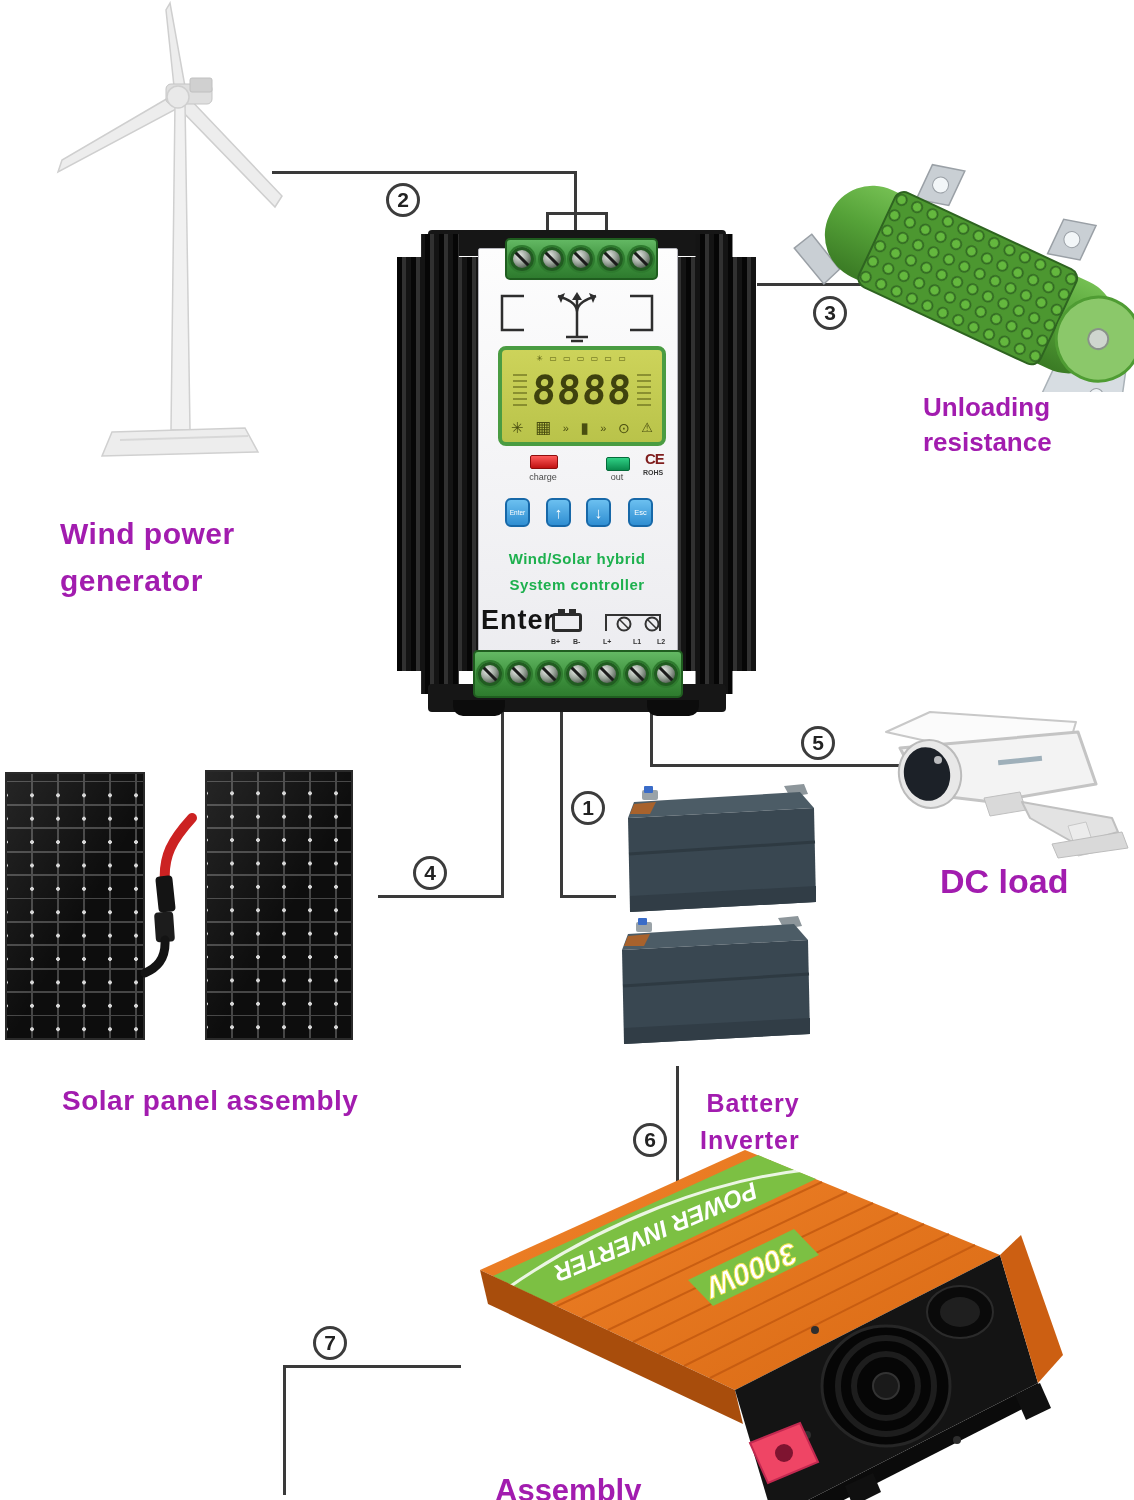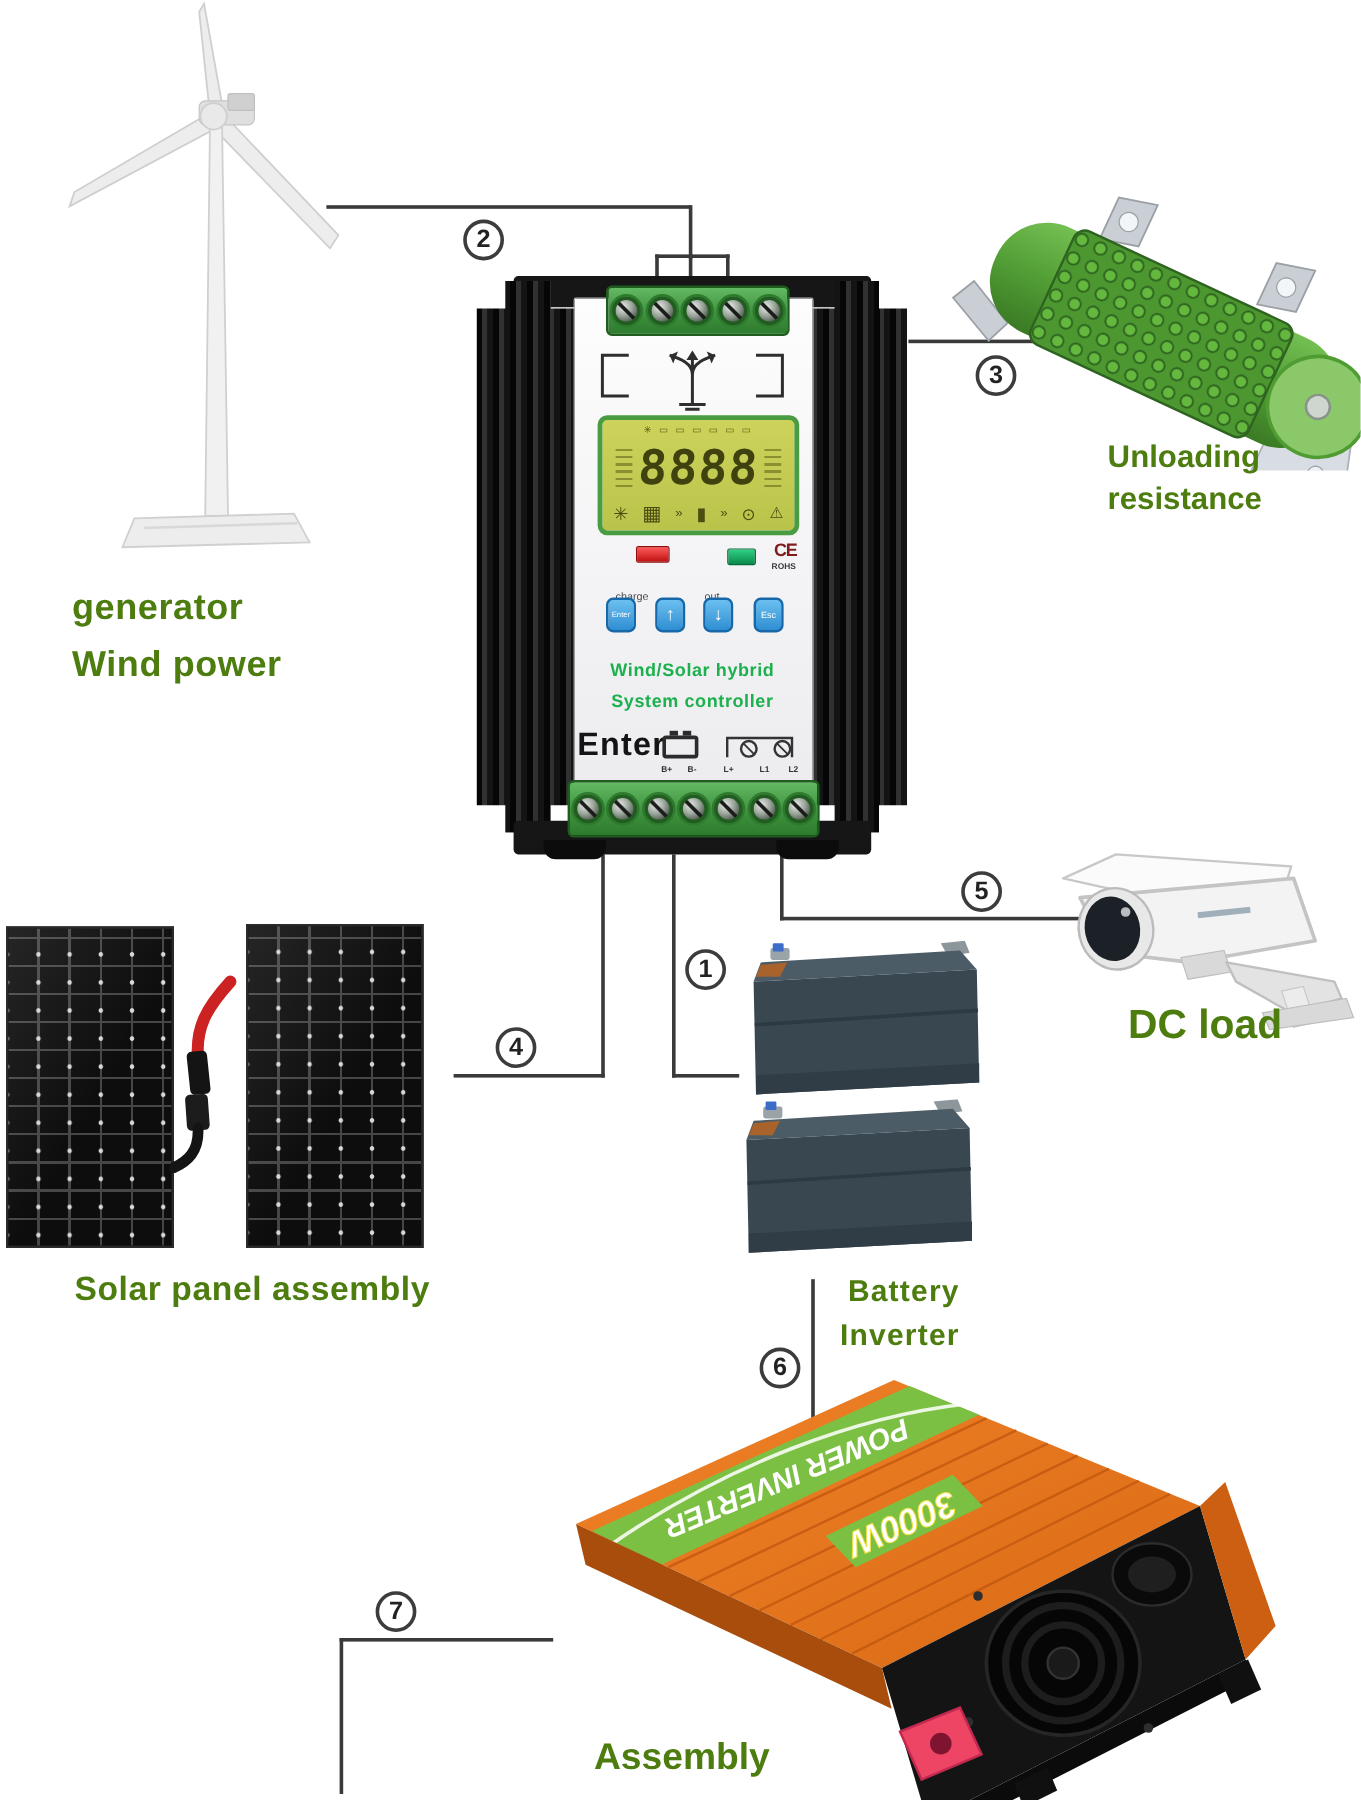--- a/index.html
+++ b/index.html
@@ -2,21 +2,21 @@
 <html><head>
 <meta charset="utf-8">
 <style>
   html,body{margin:0;padding:0;background:#fff;}
   .canvas{position:relative;width:1134px;height:1500px;background:#fff;overflow:hidden;
           font-family:"Liberation Sans",sans-serif;}
   .wire{position:absolute;background:#3a3a3a;z-index:1;}
   .marker{position:absolute;width:34px;height:34px;border-radius:50%;border:3px solid #3c3c3c;
           background:#fff;color:#222;font-weight:600;font-size:21px;line-height:28px;
           text-align:center;box-sizing:border-box;z-index:5;}
-  .label{position:absolute;color:#4d7c0f;font-weight:bold;z-index:4;}
+  .label{position:absolute;color:#a21caf;font-weight:bold;z-index:4;margin-top:27px;}
   .lbl-wind{left:60px;top:483px;font-size:30px;line-height:47px;letter-spacing:.5px;}
   .lbl-unload{left:923px;top:363px;font-size:26px;line-height:35px;}
   .lbl-solar{left:62px;top:1058px;font-size:28px;letter-spacing:.5px;}
   .lbl-batt{left:700px;top:1058px;font-size:25px;line-height:37px;letter-spacing:1px;text-align:right;}
   .lbl-dc{left:940px;top:835px;font-size:34px;}
   .lbl-inv{left:495px;top:1446px;font-size:31px;}
 
   
   .controller{position:absolute;left:395px;top:226px;width:365px;height:492px;z-index:2;}
   .heatsink{position:absolute;background:repeating-linear-gradient(90deg,#060606 0 5px,#313131 5px 9px,#141414 9px 14px);
@@ -44,21 +44,21 @@
        display:flex;flex-direction:column;justify-content:space-between;padding:4px 7px;}
   .lcd-top{font-size:8px;color:#565a12;letter-spacing:2px;text-align:center;white-space:nowrap;overflow:hidden;}
   .lcd-mid{display:flex;align-items:center;justify-content:center;gap:5px;}
   .lcd-side{width:14px;height:32px;background:repeating-linear-gradient(0deg,#5a5e14 0 2px,rgba(0,0,0,0) 2px 6px);opacity:.55;}
   .lcd-digits{font-family:"DejaVu Sans Mono",monospace;font-weight:bold;font-size:40px;line-height:36px;
               color:#3f420e;letter-spacing:1px;transform:skewX(-4deg);}
   .lcd-bottom{display:flex;justify-content:space-between;align-items:center;color:#4a4e10;padding:0 2px;}
   .led{position:absolute;height:12px;border-radius:2px;}
   .led-charge{left:135px;top:229px;width:26px;background:linear-gradient(#ff5a5a,#c01212);border:1px solid #8d0d0d;}
   .led-out{left:211px;top:231px;width:22px;background:linear-gradient(#2fd084,#0a8a4d);border:1px solid #056b3a;}
-  .sm{position:absolute;font-size:9px;color:#4a4a4a;text-align:left;margin-top:20px;}
+  .sm{position:absolute;font-size:9px;color:#4a4a4a;text-align:center;}
   .ce{position:absolute;left:250px;top:224px;font-size:15px;font-weight:bold;color:#7f1d1d;letter-spacing:-1px;}
   .rohs{position:absolute;left:248px;top:243px;font-size:7px;font-weight:bold;color:#3a3a3a;}
   .cbtn{position:absolute;width:25px;height:29px;border-radius:6px;box-sizing:border-box;
         background:linear-gradient(180deg,#6cc0f0,#2f8ed2);border:2px solid #1768a8;color:#fff;
         text-align:center;z-index:3;}
   .ctitle{position:absolute;left:83px;width:198px;text-align:center;color:#1db04e;font-weight:bold;
           font-size:15px;letter-spacing:.5px;}
   .tool{position:absolute;left:86px;top:379px;font-size:27px;font-weight:bold;color:#141414;letter-spacing:1px;}
   .batt-ic{position:absolute;left:157px;top:387px;width:30px;height:19px;border:3px solid #2b2b2b;
            border-radius:3px;box-sizing:border-box;}
@@ -111,22 +111,22 @@
     <polygon points="135,94 22,160 18,172 140,107" fill="#ededed" stroke="#cfcfcf" stroke-width="1.5"></polygon>
     <polygon points="146,95 242,196 235,207 139,108" fill="#ededed" stroke="#cfcfcf" stroke-width="1.5"></polygon>
     <polygon points="135,102 145,102 150,430 131,430" fill="#f1f1f1" stroke="#d0d0d0" stroke-width="1.5"></polygon>
     <rect x="126" y="84" width="46" height="20" rx="5" fill="#dfdfdf" stroke="#c5c5c5"></rect>
     <rect x="150" y="78" width="22" height="14" rx="2" fill="#d0d0d0" stroke="#c0c0c0"></rect>
     <circle cx="138" cy="97" r="11" fill="#e9e9e9" stroke="#cfcfcf" stroke-width="1.5"></circle>
     <polygon points="72,432 205,428 218,452 62,456" fill="#ededed" stroke="#d0d0d0" stroke-width="1.5"></polygon>
     <line x1="80" y1="440" x2="208" y2="436" stroke="#d8d8d8" stroke-width="2"></line>
   </svg>
   <div class="label lbl-wind">
+    <div>Wind power</div>
     <div>generator</div>
-    <div>Wind power</div>
   </div>
 
   <svg style="left:788px;top:62px;" width="346" height="330" viewBox="0 0 346 330">
     <defs>
       <linearGradient id="resGrad" x1="0" y1="0" x2="0" y2="1">
         <stop offset="0" stop-color="#74bf52"></stop>
           <stop offset="0.45" stop-color="#55a238"></stop>
           <stop offset="1" stop-color="#3a7a24"></stop>
       </linearGradient>
       <pattern id="bumpPat" width="17" height="17" patternUnits="userSpaceOnUse">

